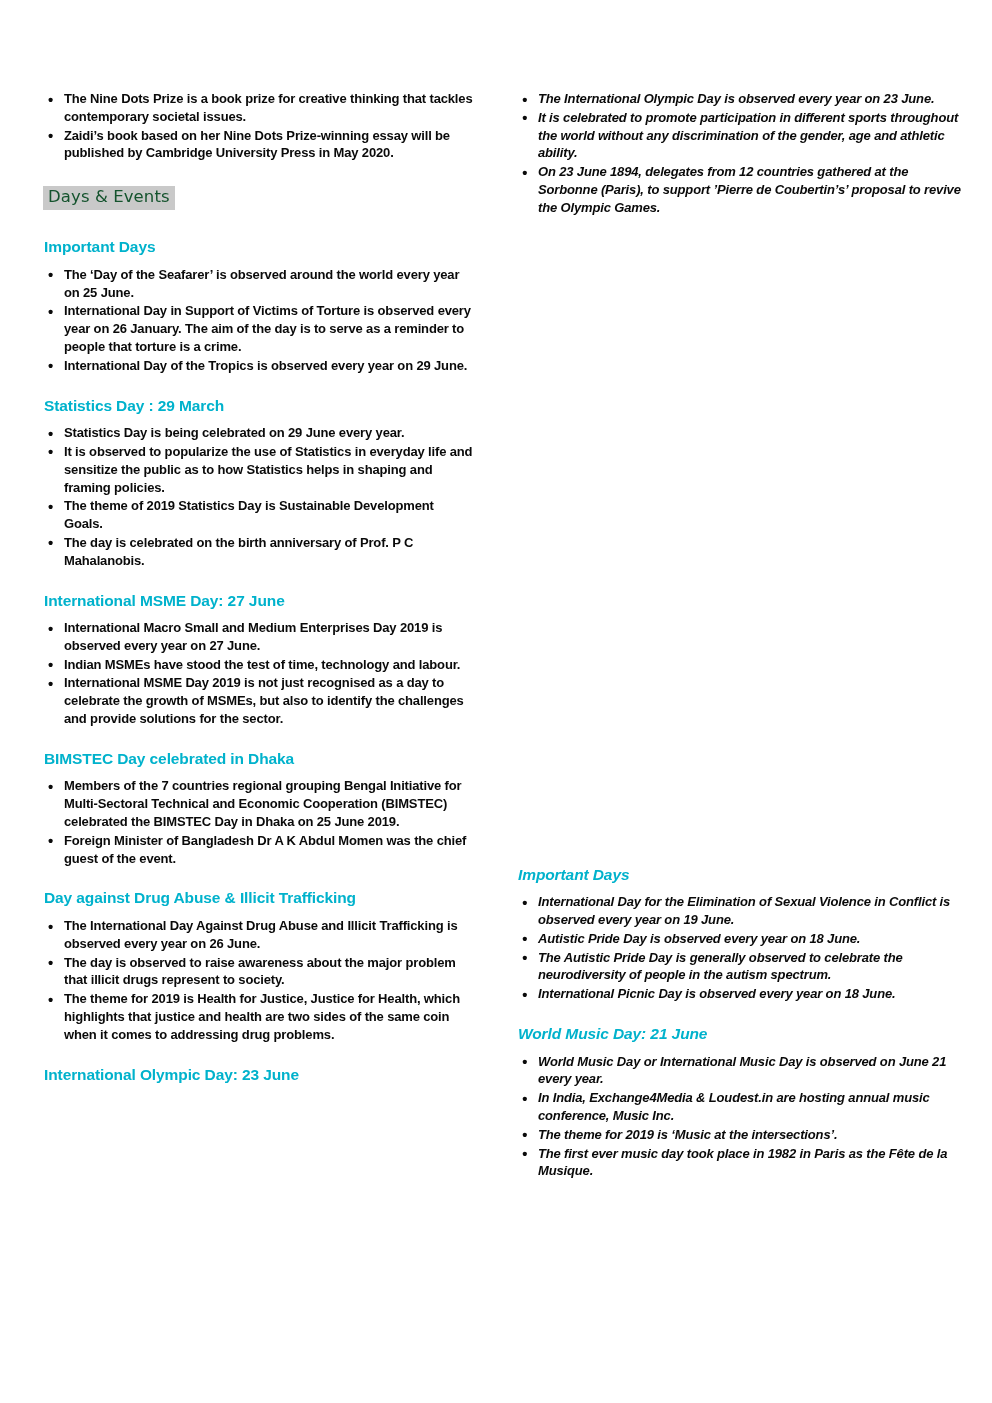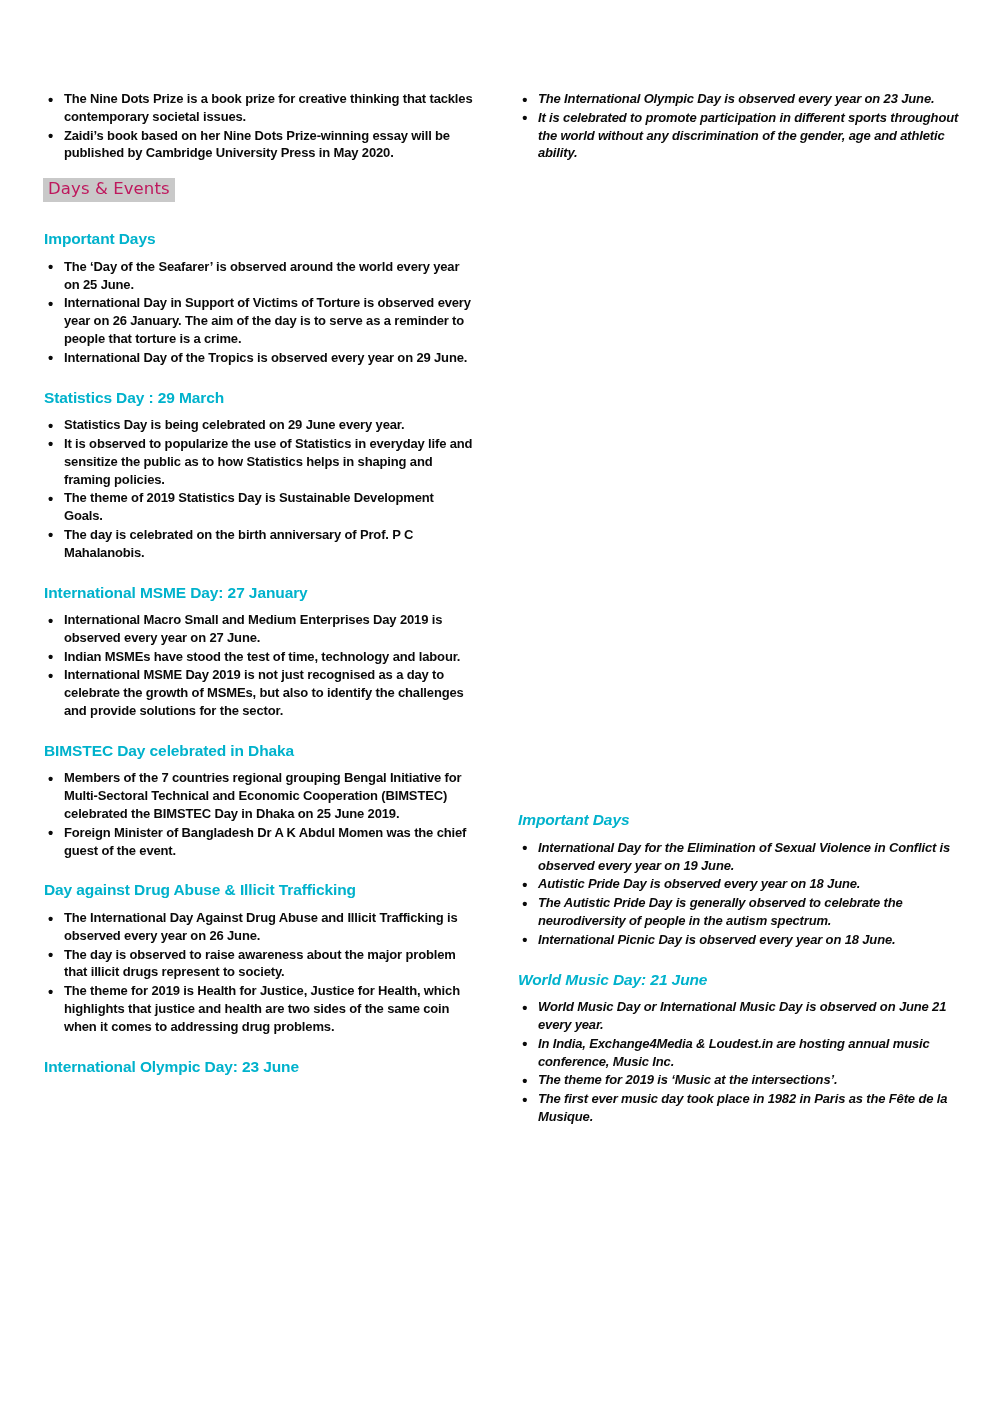--- a/index.html
+++ b/index.html
@@ -30,24 +30,24 @@
   }
   .col-left  { left: 42px;  width: 432px; }
   .col-right { left: 516px; width: 450px; font-style: italic; }
 
   
   .col-right-gap { height: 620px; }
 
   
   h2.section-title {
     display: inline-block;
-    margin: 0 0 0 1px;
+    margin: 8px 0 0 1px;
     padding: 2px 5px 3px 5px;
     background: #c9c9c9;
-    color: #be185d;
+    color: #14532d;
     font-family: "DejaVu Sans", sans-serif;
     font-size: 16.5px;
     font-weight: 400;
     line-height: 1.15;
     letter-spacing: .1px;
   }
   .section-title-wrap {
     margin: 16px 0 0 0;
   }
 
@@ -113,21 +113,21 @@
     </ul>
 
     <h3 class="sub-title">Statistics Day : 29 March</h3>
     <ul class="bullets">
       <li>Statistics Day is being celebrated on 29 June every year.</li>
       <li>It is observed to popularize the use of Statistics in everyday life and sensitize the public as to how Statistics helps in shaping and framing policies.</li>
       <li>The theme of 2019 Statistics Day is Sustainable Development Goals.</li>
       <li>The day is celebrated on the birth anniversary of Prof. P C Mahalanobis.</li>
     </ul>
 
-    <h3 class="sub-title">International MSME Day: 27 January</h3>
+    <h3 class="sub-title">International MSME Day: 27 June</h3>
     <ul class="bullets">
       <li>International Macro Small and Medium Enterprises Day 2019 is observed every year on 27 June.</li>
       <li>Indian MSMEs have stood the test of time, technology and labour.</li>
       <li>International MSME Day 2019 is not just recognised as a day to celebrate the growth of MSMEs, but also to identify the challenges and provide solutions for the sector.</li>
     </ul>
 
     <h3 class="sub-title">BIMSTEC Day celebrated in Dhaka</h3>
     <ul class="bullets">
       <li>Members of the 7 countries regional grouping Bengal Initiative for Multi-Sectoral Technical and Economic Cooperation (BIMSTEC) celebrated the BIMSTEC Day in Dhaka on 25 June 2019.</li>
       <li>Foreign Minister of Bangladesh Dr A K Abdul Momen was the chief guest of the event.</li>
@@ -142,20 +142,21 @@
 
     <h3 class="sub-title">International Olympic Day: 23 June</h3>
 
   </div>
 
   <div class="col col-right">
 
     <ul class="bullets">
       <li>The International Olympic Day is observed every year on 23 June.</li>
       <li>It is celebrated to promote participation in different sports throughout the world without any discrimination of the gender, age and athletic ability.</li>
+      <li>On 23 June 1894, delegates from 12 countries gathered at the Sorbonne (Paris), to support ’Pierre de Coubertin’s’ proposal to revive the Olympic Games.</li>
     </ul>
 
     <div class="col-right-gap"></div>
 
     <h3 class="sub-title first">Important Days</h3>
     <ul class="bullets">
       <li>International Day for the Elimination of Sexual Violence in Conflict is observed every year on 19 June.</li>
       <li>Autistic Pride Day is observed every year on 18 June.</li>
       <li>The Autistic Pride Day is generally observed to celebrate the neurodiversity of people in the autism spectrum.</li>
       <li>International Picnic Day is observed every year on 18 June.</li>

